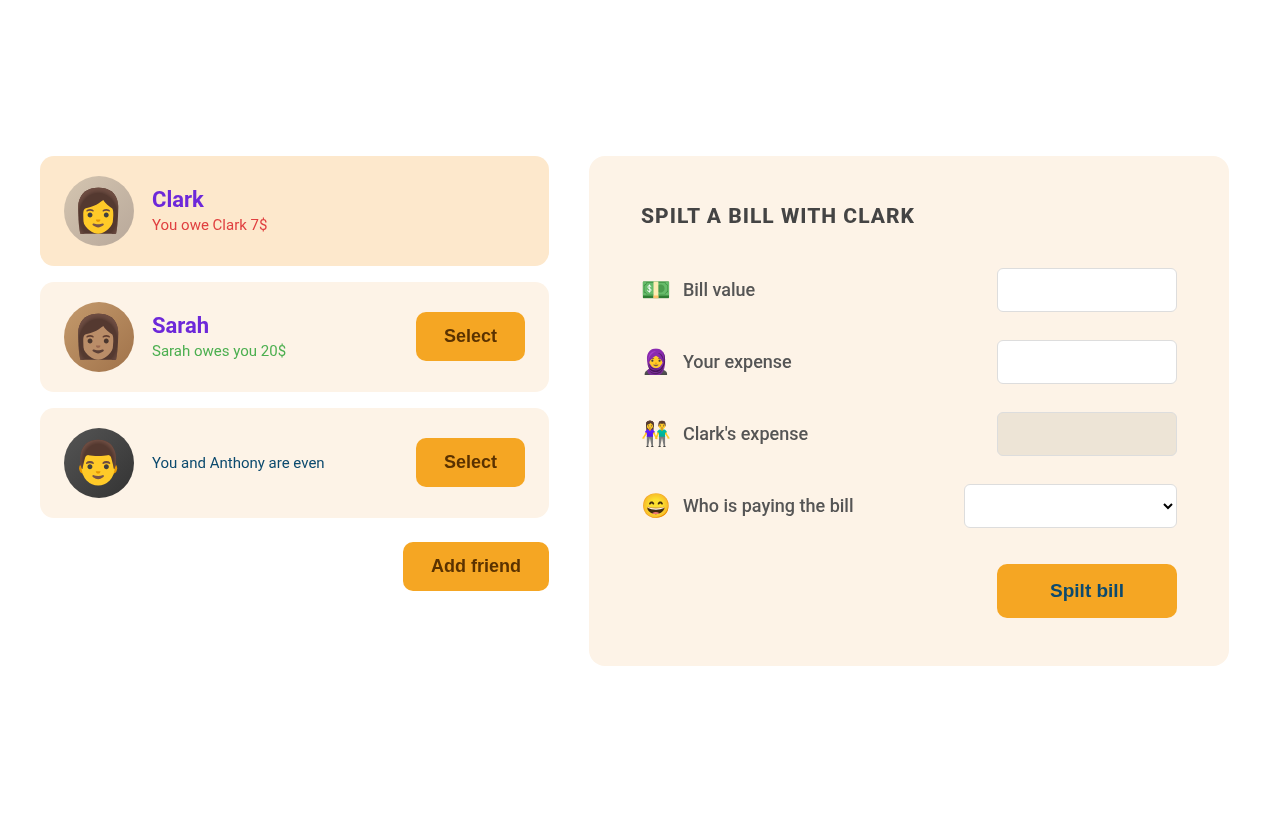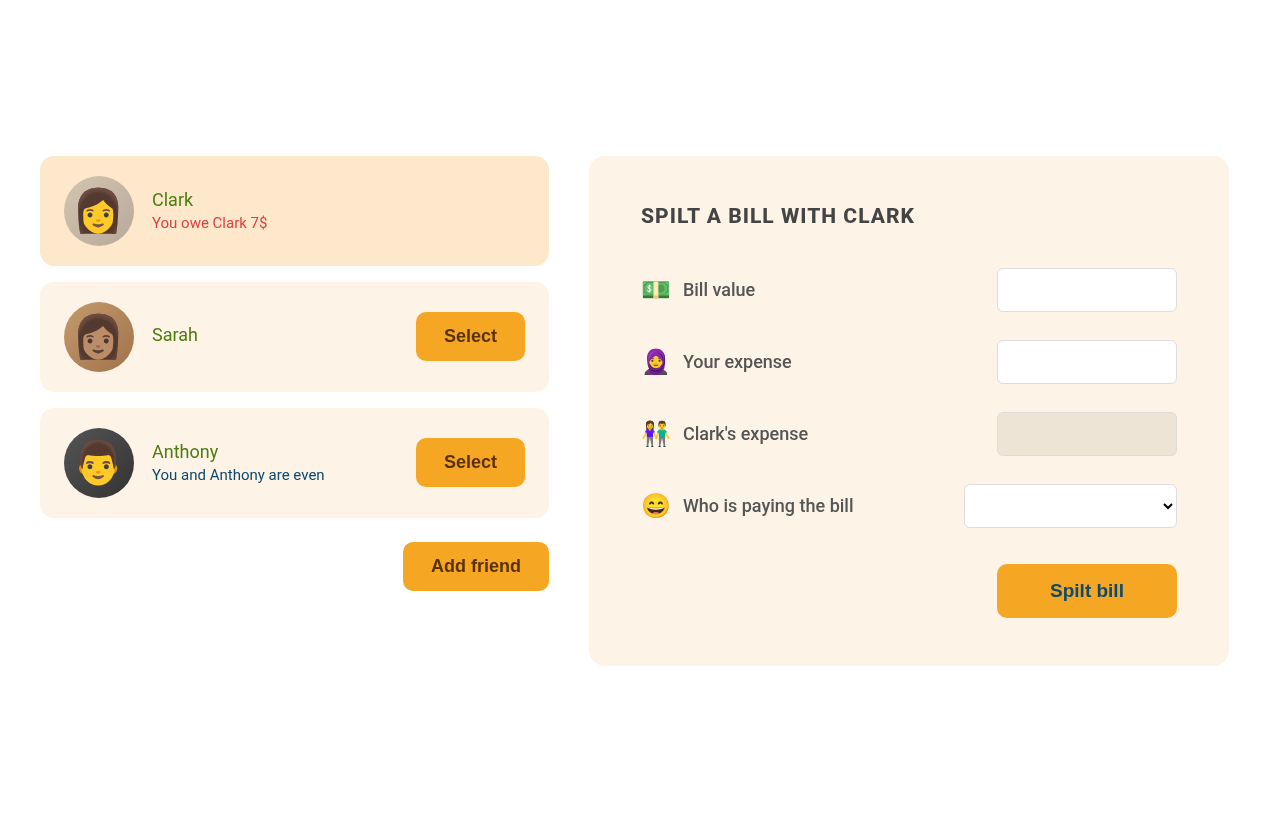--- a/index.html
+++ b/index.html
@@ -98,23 +98,23 @@
       line-height: 70px;
       text-align: center;
       display: block;
     }
 
     .friend-info {
       flex: 1;
     }
 
     .friend-name {
-      font-size: 18px;
-      font-weight: 400;
-      color: #4d7c0f;
+      font-size: 22px;
+      font-weight: 700;
+      color: #6d28d9;
       margin-bottom: 4px;
     }
 
     .friend-status {
       font-size: 15px;
     }
 
     .status-owe {
       color: #e04040;
     }
@@ -259,28 +259,28 @@
       <div class="friend-info">
         <div class="friend-name">Clark</div>
         <div class="friend-status status-owe">You owe Clark 7$</div>
       </div>
     </div>
 
     <div class="friend-card">
       <div class="avatar avatar-sarah"></div>
       <div class="friend-info">
         <div class="friend-name">Sarah</div>
+        <div class="friend-status status-owes">Sarah owes you 20$</div>
       </div>
       <button class="btn-action">Select</button>
     </div>
 
     <div class="friend-card">
       <div class="avatar avatar-anthony"></div>
       <div class="friend-info">
-        <div class="friend-name">Anthony</div>
         <div class="friend-status status-even">You and Anthony are even</div>
       </div>
       <button class="btn-action">Select</button>
     </div>
 
     <div class="add-friend-row">
       <button class="btn-add-friend">Add friend</button>
     </div>
   </div>
 

